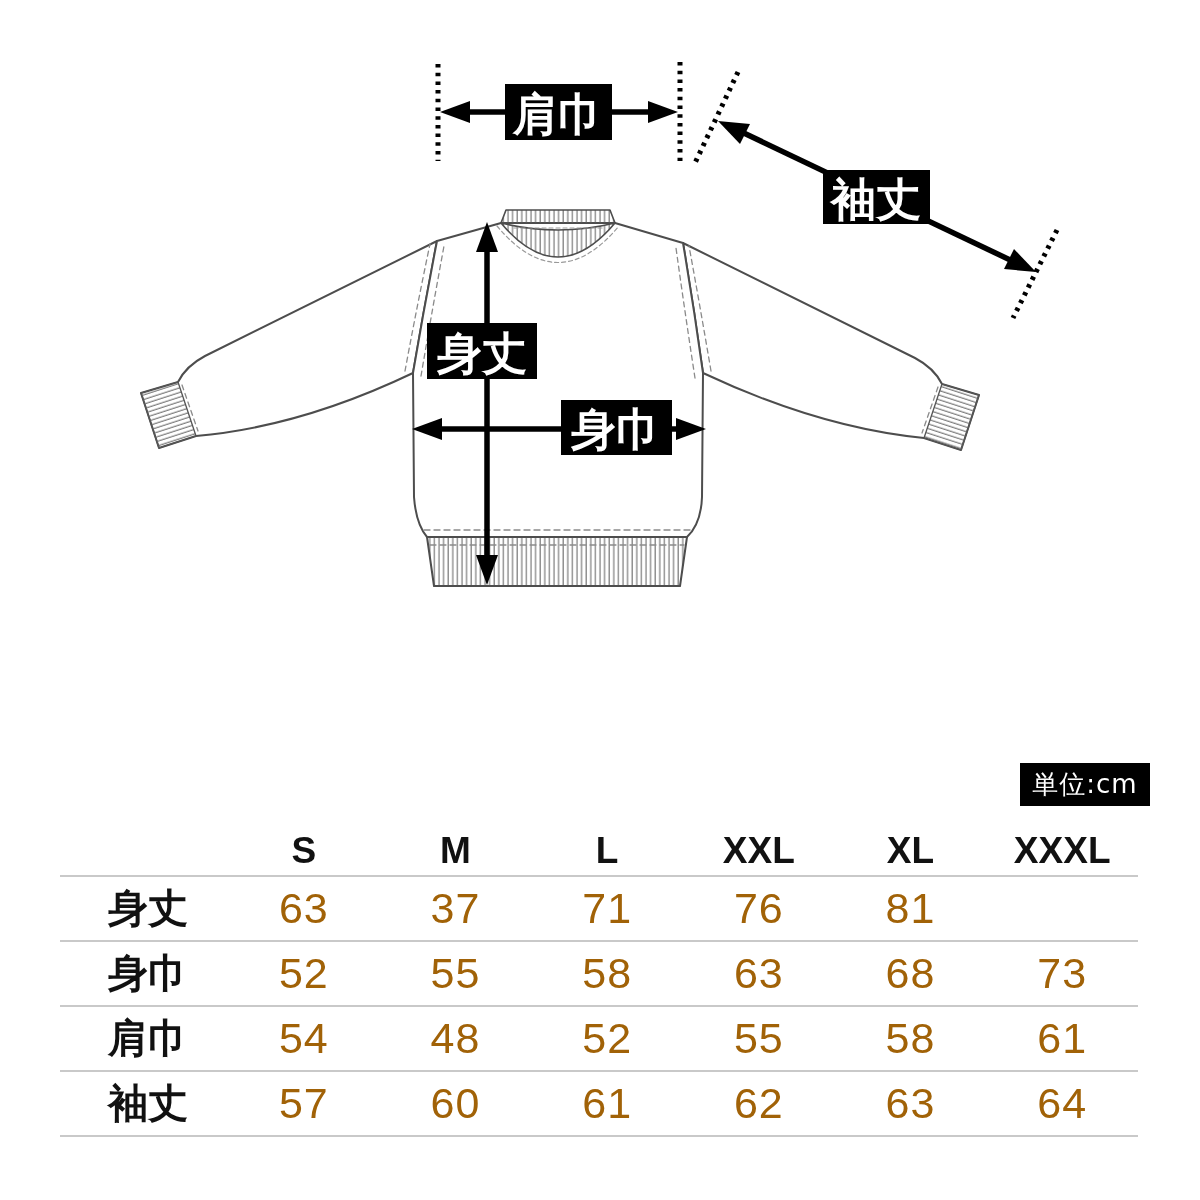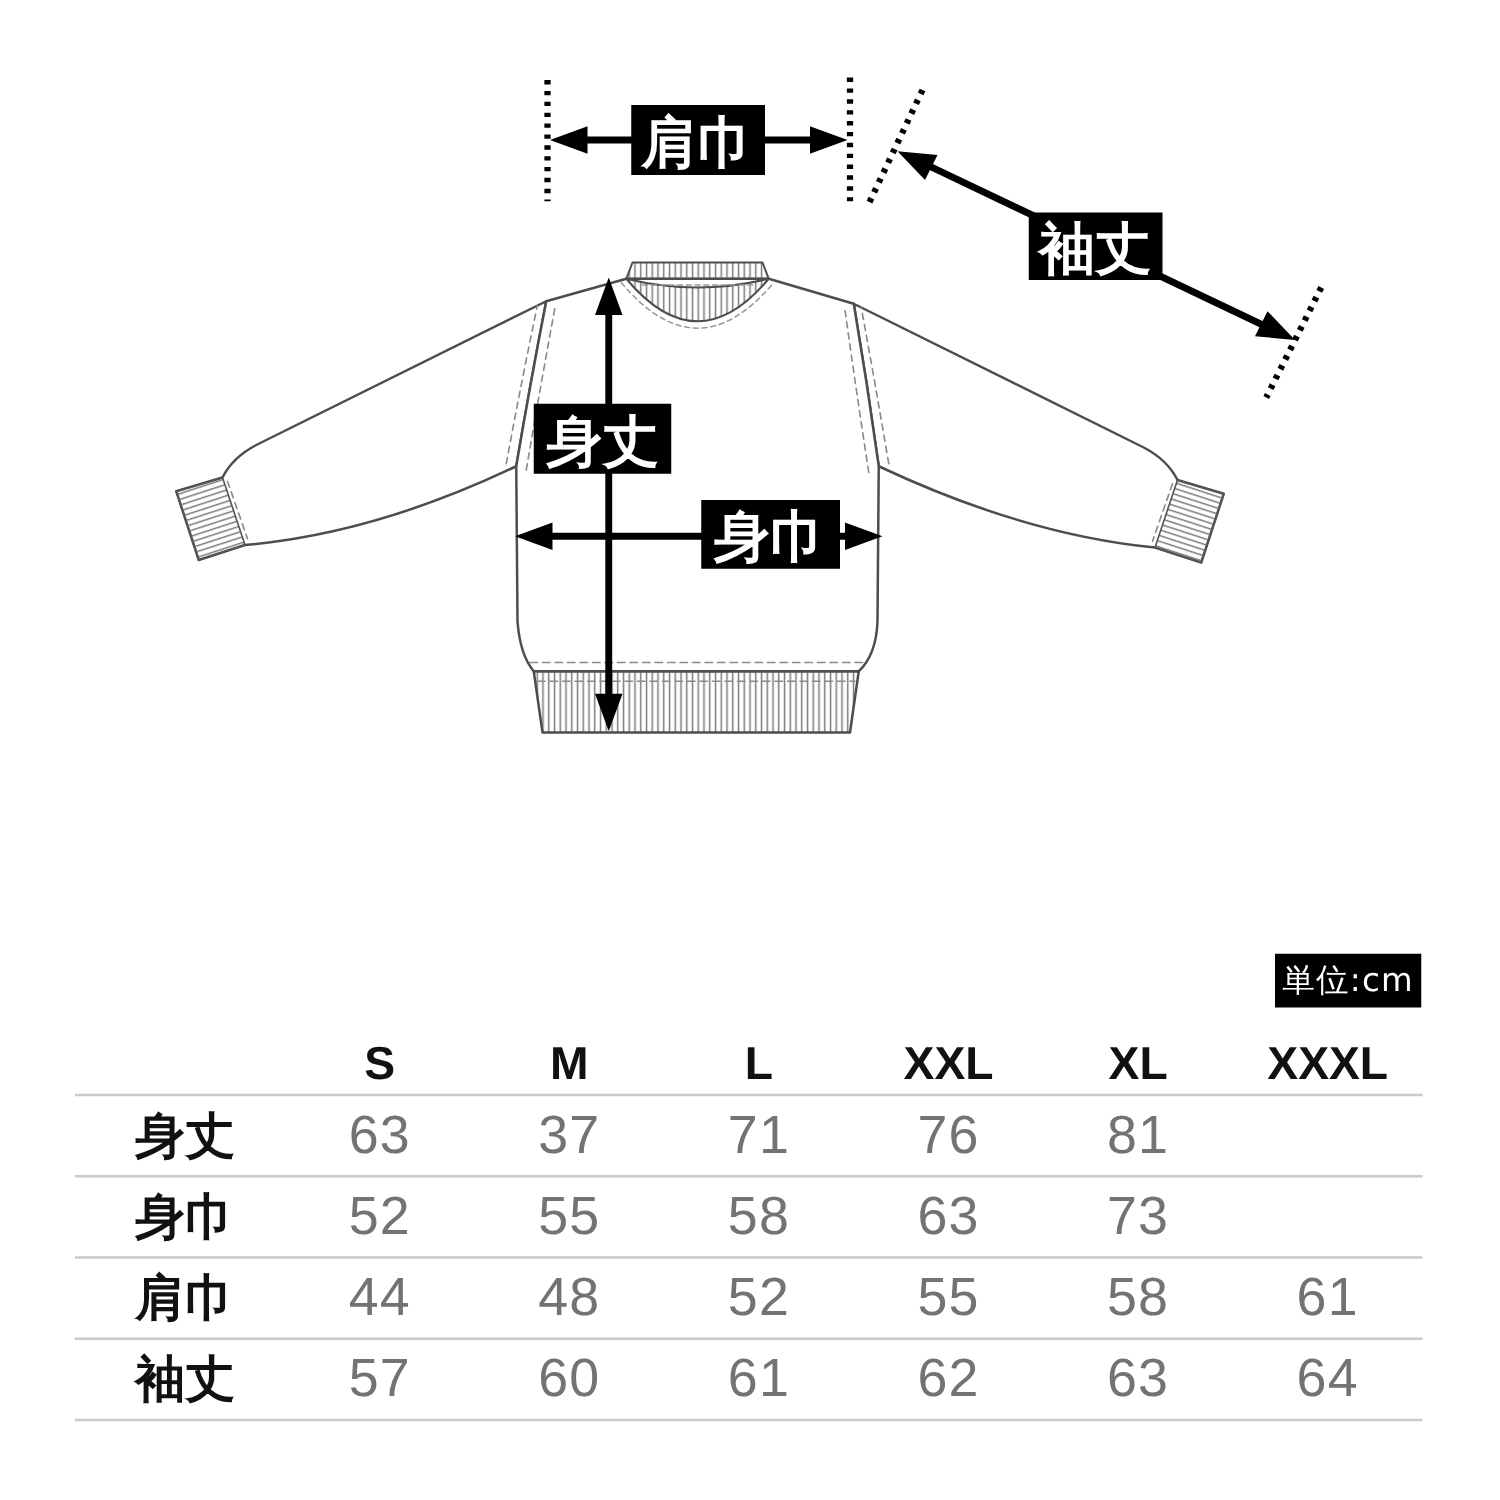--- a/index.html
+++ b/index.html
@@ -2,38 +2,38 @@
 <html><head>
 <meta charset="utf-8">
 <style>
   html,body{margin:0;padding:0;}
   body{
     width:1200px;height:1200px;background:#fff;position:relative;overflow:hidden;
     font-family:"DejaVu Sans","Liberation Sans",sans-serif;color:#1a1a1a;
   }
   .diagram-svg{position:absolute;left:0;top:0;}
   .unit-badge{
-    position:absolute;left:1020px;top:763px;width:117px;height:43px;
+    position:absolute;left:1020px;top:763px;width:130px;height:43px;
     background:#000;color:#fff;display:flex;align-items:center;justify-content:center;
     font-size:26px;font-weight:500;letter-spacing:1px;
   }
   .size-table{position:absolute;left:60px;top:826px;width:1078px;}
   .t-row{
     display:grid;grid-template-columns:168px repeat(6,1fr);
     height:65px;align-items:center;border-top:2px solid #c9c9c9;box-sizing:border-box;
   }
   .t-row.t-head{height:49px;border-top:none;}
   .t-row.t-last{border-bottom:2px solid #c9c9c9;height:67px;}
   .t-cell{text-align:center;}
   .t-cell.label{
     text-align:left;padding-left:48px;font-weight:700;font-size:40px;color:#111;
   }
   .t-cell.col{font-weight:700;font-size:37px;color:#111;font-family:"Liberation Sans",sans-serif;}
   .t-cell.val{
-    font-size:43px;font-weight:400;color:#737373;
+    font-size:43px;font-weight:400;color:#a16207;
     font-family:"Liberation Sans",sans-serif;letter-spacing:1px;
   }
   .svg-label{font-family:"DejaVu Sans","Liberation Sans",sans-serif;font-size:45px;font-weight:700;fill:#fff;}
 </style>
 </head>
 <body>
 
 <svg class="diagram-svg" width="1200" height="760" viewBox="0 0 1200 760">
   <defs>
     <pattern id="ribV" width="4.6" height="12" patternUnits="userSpaceOnUse">
@@ -138,26 +138,27 @@
     <div class="t-cell val">76</div>
     <div class="t-cell val">81</div>
   </div>
 
   <div class="t-row">
     <div class="t-cell label">身巾</div>
     <div class="t-cell val">52</div>
     <div class="t-cell val">55</div>
     <div class="t-cell val">58</div>
     <div class="t-cell val">63</div>
+    <div class="t-cell val">68</div>
     <div class="t-cell val">73</div>
   </div>
 
   <div class="t-row">
     <div class="t-cell label">肩巾</div>
-    <div class="t-cell val">44</div>
+    <div class="t-cell val">54</div>
     <div class="t-cell val">48</div>
     <div class="t-cell val">52</div>
     <div class="t-cell val">55</div>
     <div class="t-cell val">58</div>
     <div class="t-cell val">61</div>
   </div>
 
   <div class="t-row t-last">
     <div class="t-cell label">袖丈</div>
     <div class="t-cell val">57</div>

